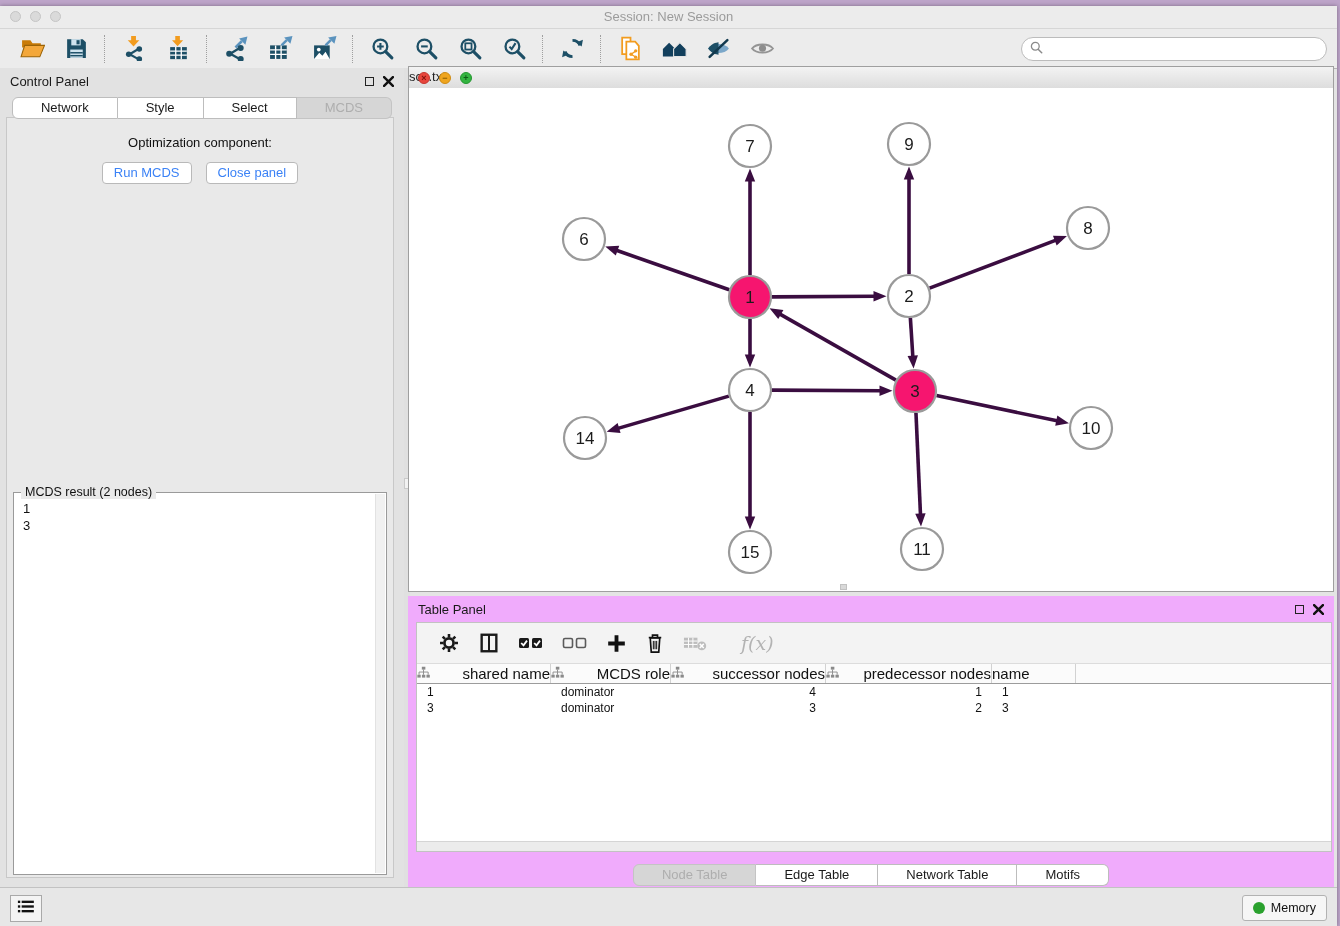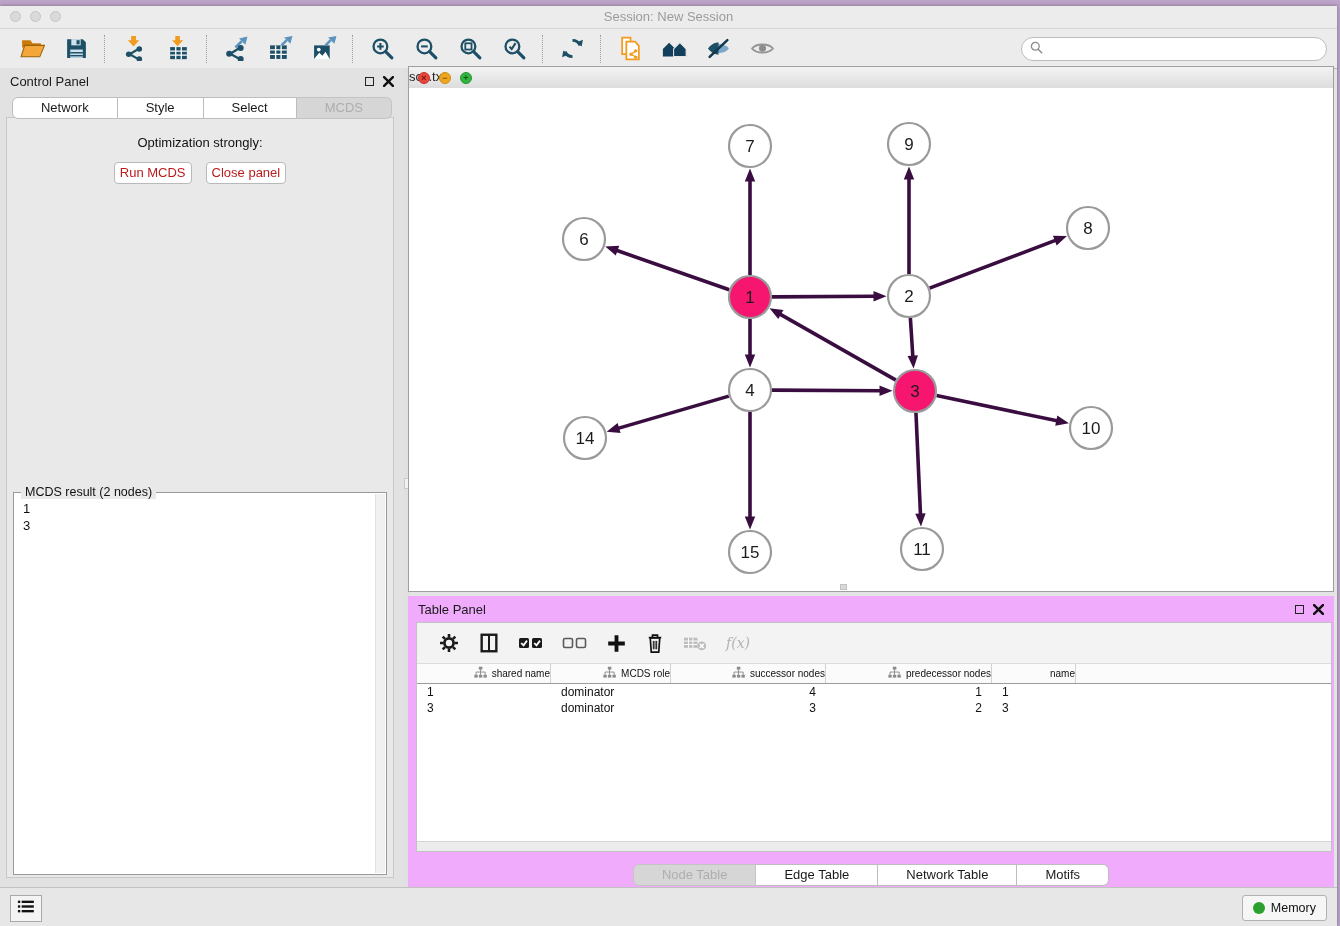--- a/index.html
+++ b/index.html
@@ -36,21 +36,21 @@
   .seg .segment:last-child{border-radius:0 6px 6px 0;}
   .seg .segment.active{background:#d6d6d6;color:#aeaeae;border-color:#c4c4c4;}
   
   .control-panel{position:absolute;left:0;top:62px;width:404px;bottom:38px;background:#e2e2e2;}
   .cp-tabs-row{position:relative;text-align:center;margin-top:3px;z-index:2;}
   .cp-content{position:absolute;left:6px;right:10px;top:49px;bottom:10px;background:#e9e9e9;border:1px solid #c8c8c8;}
   .opt-label{text-align:center;margin-top:17px;font-size:13px;color:#111;}
   .dropdown{margin:9px auto 0;width:310px;height:21px;background:#fff;border:1px solid #b9b9b9;border-radius:5px;display:flex;align-items:center;padding:0 7px;box-sizing:border-box;font-size:13px;color:#111;cursor:pointer;}
   .dropdown .dd-stepper{margin-left:auto;display:flex;}
   .cp-buttons{display:flex;justify-content:center;gap:14px;margin-top:12px;}
-  .btn{background:#fff;border:1px solid #b9b9b9;border-radius:4px;padding:2px 5px;font-size:13px;color:#b91c1c;line-height:16px;cursor:pointer;}
+  .btn{background:#fff;border:1px solid #b9b9b9;border-radius:4px;padding:2px 11px;font-size:13px;color:#3b82f6;line-height:16px;cursor:pointer;}
   .result-box{position:absolute;left:6px;right:6px;top:374px;bottom:2px;border:1px solid #9a9a9a;background:#fff;}
   .result-legend{position:absolute;top:-8px;left:7px;background:#e9e9e9;padding:0 4px;font-size:12.5px;color:#111;}
   .result-lines{padding:7px 9px;font-size:13px;color:#111;line-height:17px;}
   .result-scroll{position:absolute;right:1px;top:1px;bottom:1px;width:9px;background:#f1f1f1;border-left:1px solid #e2e2e2;}
   
   .v-divider{position:absolute;left:404px;top:62px;width:6px;bottom:38px;background:#e0e0e0;}
   .v-divider .thumb{position:absolute;left:0;top:410px;width:6px;height:11px;background:#f2f2f2;border:1px solid #c9c9c9;box-sizing:border-box;}
   
   .network-window{position:absolute;left:408px;top:60px;width:926px;height:526px;border:1px solid #9f9f9f;box-sizing:border-box;background:#fff;}
   .nw-titlebar{height:21px;background:linear-gradient(#f3f3f3,#dddddd);border-bottom:1px solid #ababab;position:relative;}
@@ -61,23 +61,23 @@
   .tl-zoom{background:#33b440;border:1px solid #24962f;color:#0d5c15;}
   .nw-title{text-align:left;line-height:20px;font-size:13px;color:#222;}
   .nw-canvas{position:absolute;left:0;right:0;top:21px;bottom:0;background:#fff;overflow:hidden;}
   .nw-canvas svg{display:block;width:100%;height:100%;}
   .canvas-thumb{position:absolute;left:431px;bottom:1px;width:7px;height:6px;background:#d9d9d9;border:1px solid #c2c2c2;box-sizing:border-box;}
   
   .table-panel{position:absolute;left:408px;top:590px;width:926px;bottom:38px;background:#f0abfc;}
   .tp-content{position:absolute;left:8px;right:2px;top:26px;height:230px;background:#fff;border:1px solid #c2c2c2;box-sizing:border-box;}
   .tp-toolbar{height:40px;background:#f3f3f3;display:flex;align-items:center;padding-left:12px;border-bottom:1px solid #dcdcdc;}
   .tp-tool-icon{display:inline-flex;align-items:center;justify-content:center;margin:0 9px;cursor:pointer;height:26px;}
-  .fx-label{font-family:"DejaVu Serif",serif;font-style:italic;color:#b3b3b3;font-size:14px;}
+  .fx-label{font-family:"DejaVu Serif",serif;font-style:italic;color:#b3b3b3;font-size:19px;margin-left:15px;}
   .grid-header{display:flex;height:19px;background:#fbfbfb;border-bottom:1px solid #9c9c9c;}
-  .grid-header .hcell{display:flex;align-items:center;justify-content:flex-end;gap:5px;font-size:10px;color:#111;border-right:1px solid #d2d2d2;box-sizing:border-box;cursor:pointer;}
+  .grid-header .hcell{display:flex;align-items:center;justify-content:space-between;gap:5px;font-size:15px;color:#111;border-right:1px solid #d2d2d2;box-sizing:border-box;cursor:pointer;}
   .grid-row{display:flex;height:16px;}
   .grid-row .cell{font-size:12px;color:#111;box-sizing:border-box;padding:0 10px;line-height:16px;white-space:nowrap;overflow:hidden;}
   .tp-scroll{position:absolute;left:0;right:0;bottom:0;height:9px;background:#ececec;border-top:1px solid #d5d5d5;}
   .tp-tabs-row{position:absolute;left:0;right:0;top:268px;text-align:center;}
   
   .status-bar{position:absolute;left:0;right:0;bottom:0;height:38px;background:#e7e7e7;border-top:1px solid #c2c2c2;}
   .status-list-button{position:absolute;left:10px;top:7px;width:30px;height:25px;background:#f4f4f4;border:1px solid #a9a9a9;display:flex;align-items:center;justify-content:center;cursor:pointer;}
   .memory-button{position:absolute;right:10px;top:7px;height:24px;background:#f6f6f6;border:1px solid #b2b2b2;border-radius:3px;display:flex;align-items:center;gap:6px;padding:0 10px;font-size:12.5px;color:#111;cursor:pointer;}
   .memory-dot{width:12px;height:12px;border-radius:50%;background:#2aa12e;}
 </style>
@@ -256,21 +256,21 @@
     </div>
     <div class="cp-tabs-row">
       <span class="seg">
           <span class="segment">Network</span>
           <span class="segment">Style</span>
           <span class="segment">Select</span>
           <span class="segment active">MCDS</span>
         </span>
     </div>
     <div class="cp-content">
-      <div class="opt-label">Optimization strongly:</div>
+      <div class="opt-label">Optimization component:</div>
       <div class="cp-buttons">
         <button class="btn">Run MCDS</button>
         <button class="btn">Close panel</button>
       </div>
       <div class="result-box">
         <span class="result-legend">MCDS result (2 nodes)</span>
         <div class="result-lines">
             <div>1</div>
             <div>3</div>
           </div>

